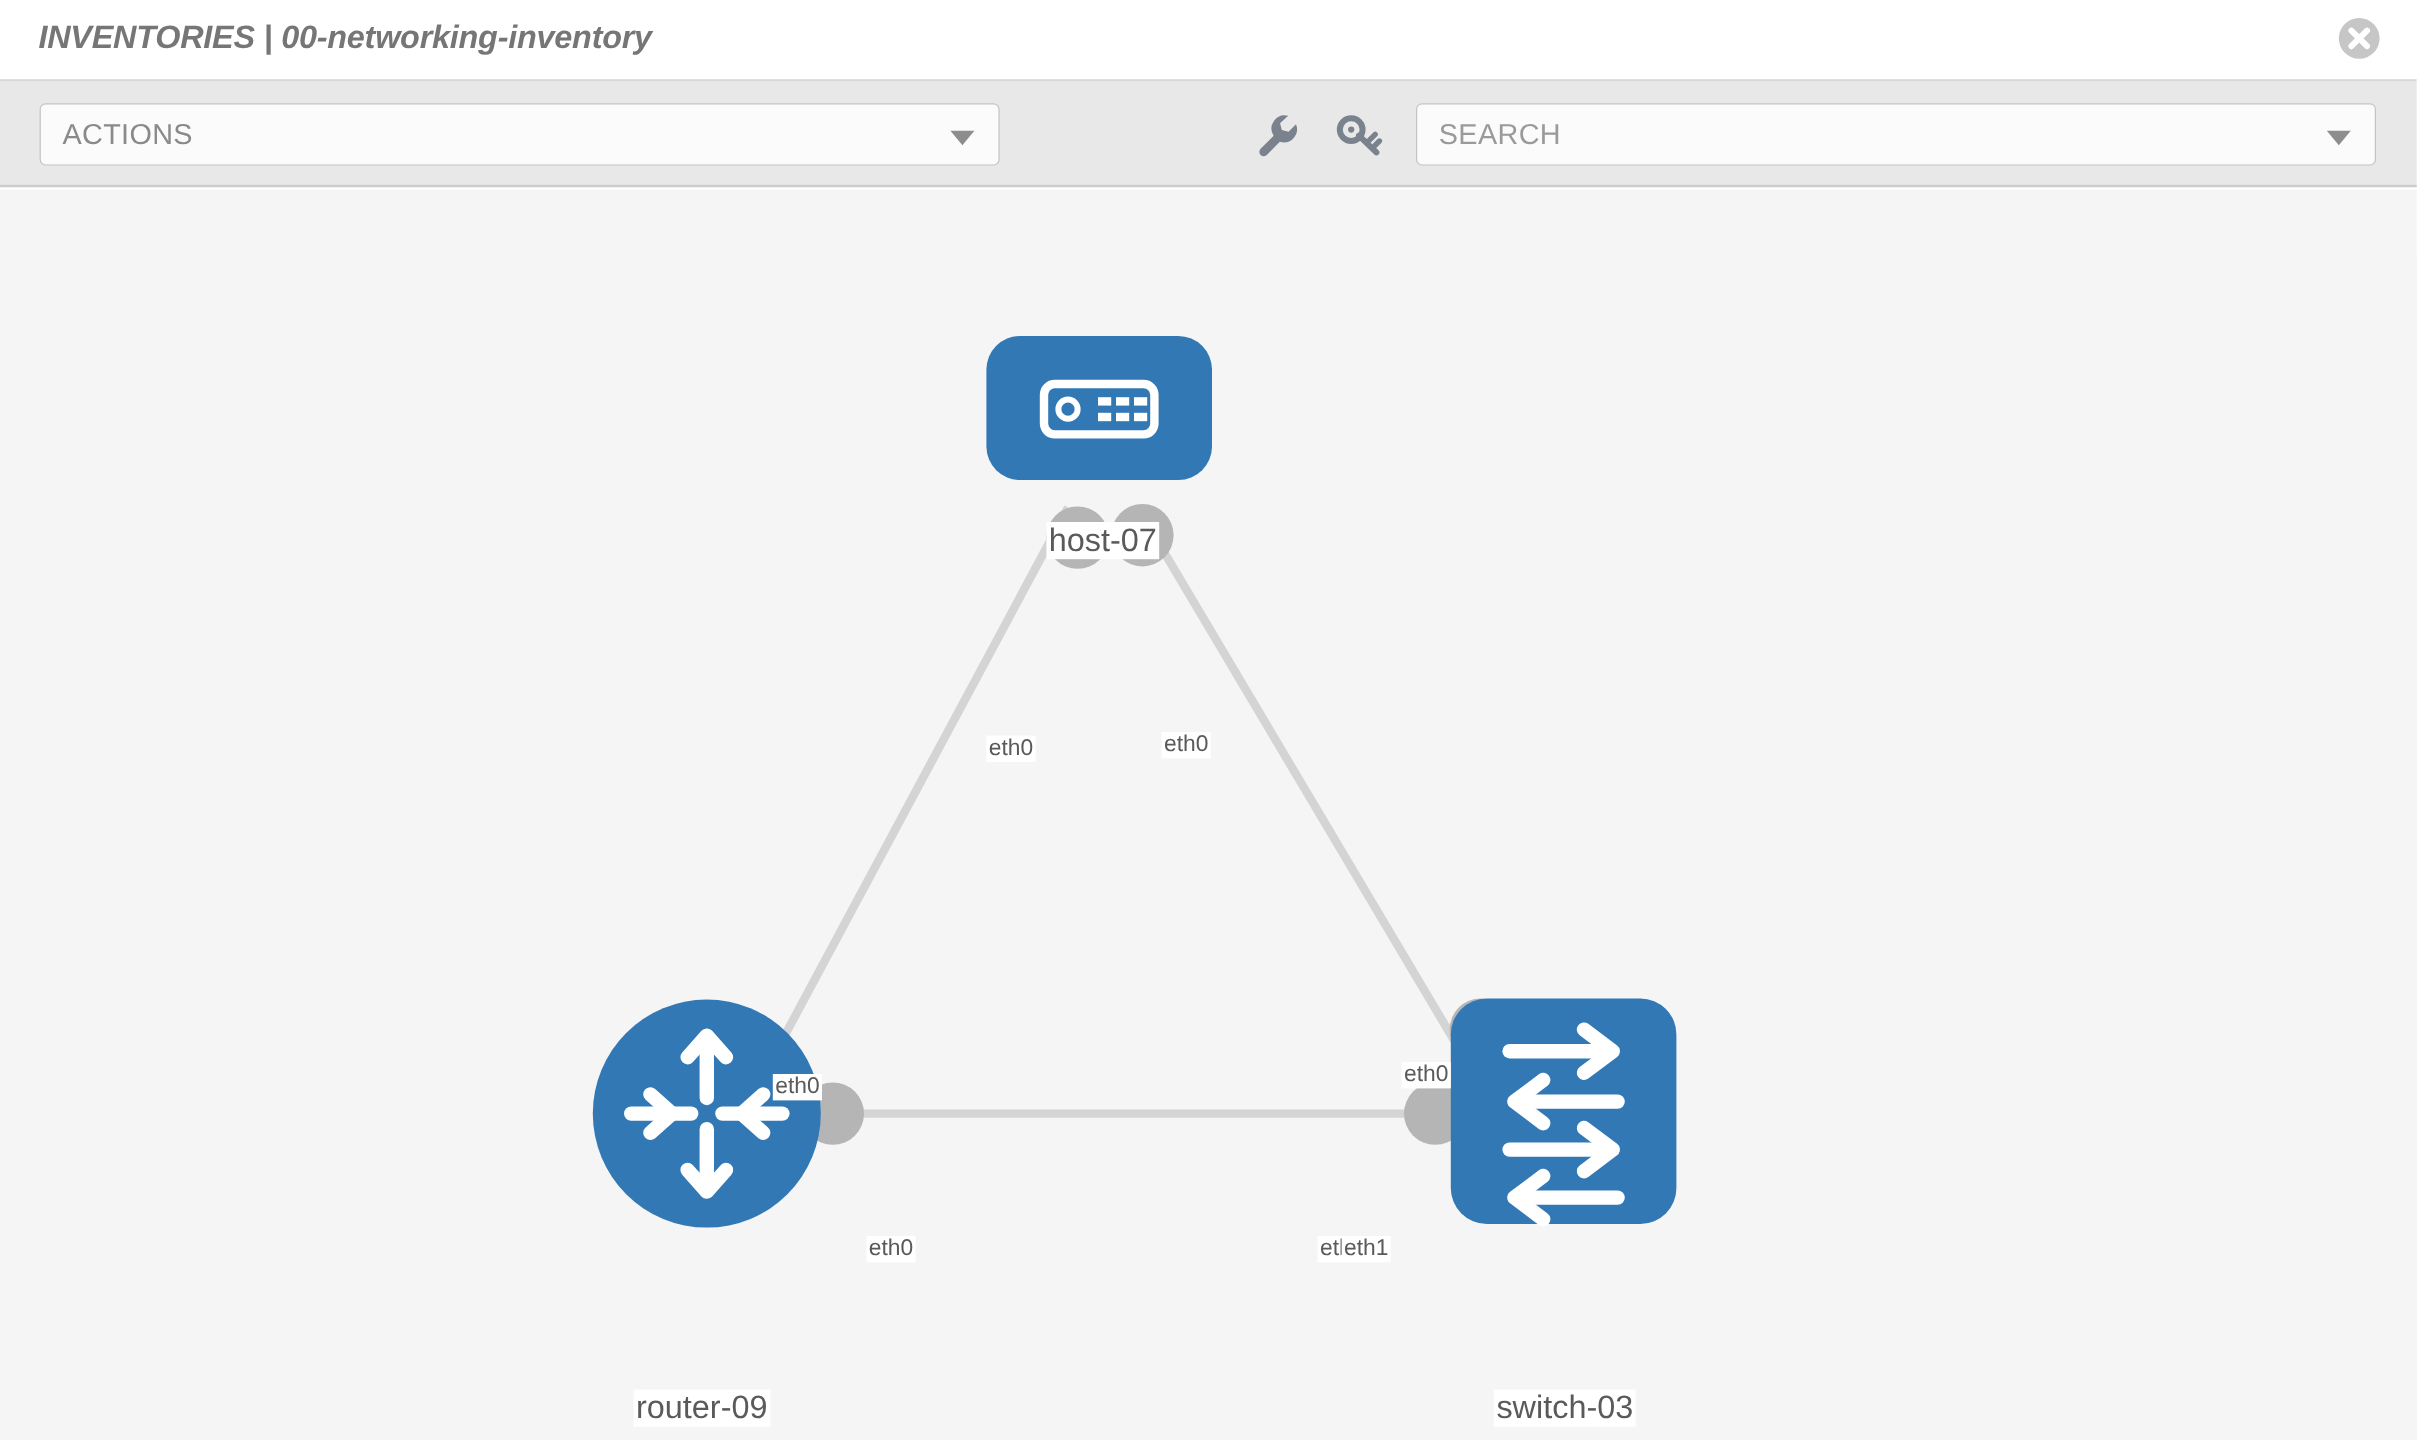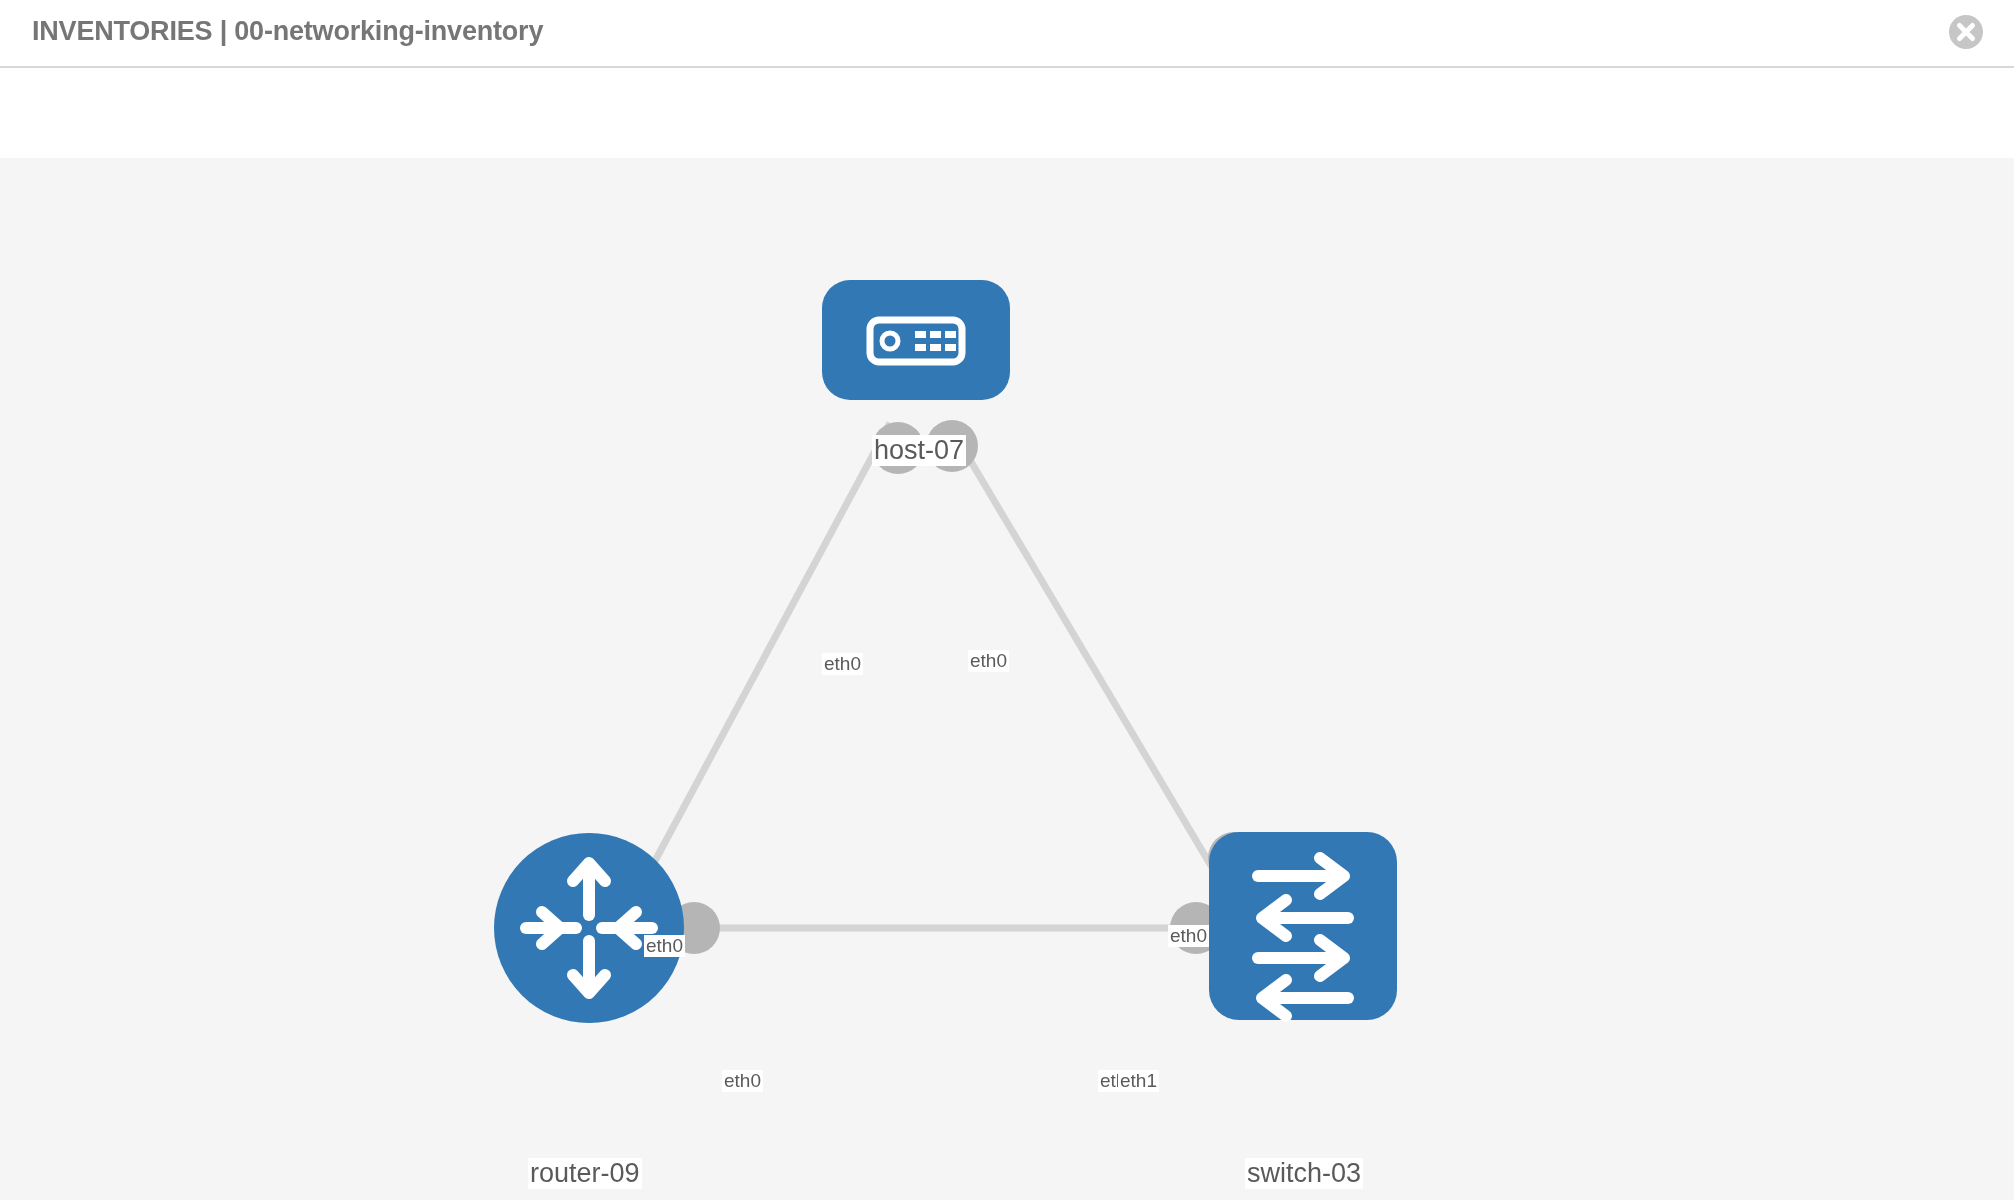--- a/index.html
+++ b/index.html
@@ -27,20 +27,21 @@
     border-bottom: 2px solid #d8d8d8;
   }
   .header-title {
     position: absolute;
     left: 32px; top: 16px;
     font-size: 27px;
     font-weight: bold;
     color: #767676;
     letter-spacing: -0.2px;
     white-space: nowrap;
+    font-style: italic;
   }
   .close-btn {
     position: absolute;
     right: 28px; top: 12px;
     width: 40px; height: 40px;
     cursor: pointer;
   }
 
   
   .toolbar {
@@ -124,39 +125,67 @@
     cursor: pointer;
   }
   .iface-label {
     position: absolute;
     font-size: 19px;
     color: #5a5a5a;
     background: #ffffff;
     white-space: nowrap;
     padding: 0 2px;
     cursor: default;
-    margin-top: 40px;
   }
 </style>
 </head>
 <body>
 
 <div id="app">
 
   <div class="header">
     <div class="header-title">INVENTORIES | 00-networking-inventory</div>
 
     <div class="close-btn">
       <svg width="40" height="40" viewBox="0 0 40 40">
         <circle cx="20" cy="20" r="17" fill="#c6c6c6"></circle>
         <path d="M13.5 13.5 L26.5 26.5 M26.5 13.5 L13.5 26.5" stroke="#ffffff" stroke-width="5" stroke-linecap="round"></path>
       </svg>
     </div>
   </div>
 
+  <div class="toolbar">
+
+    <div class="actions-select">
+      <span class="actions-label">ACTIONS</span>
+      <span class="caret"></span>
+    </div>
+
+    <div class="tool-icon icon-wrench">
+      <svg width="44" height="44" viewBox="0 0 44 44">
+        <path d="M31.5 6.5 a11 11 0 0 0 -12.1 16.6 L8.5 34 a3.6 3.6 0 0 0 5.1 5.1 L24.5 28.2
+                 A11 11 0 0 0 38 13.6 l-6.2 6.2 -5.6 -1.5 -1.5 -5.6 z" fill="#7a828d"></path>
+      </svg>
+    </div>
+
+    <div class="tool-icon icon-key">
+      <svg width="44" height="44" viewBox="0 0 44 44">
+        <circle cx="16" cy="18" r="9.5" fill="none" stroke="#7a828d" stroke-width="5"></circle>
+        <circle cx="16" cy="18" r="2.6" fill="#7a828d"></circle>
+        <path d="M22.5 23 L37 37" stroke="#7a828d" stroke-width="5" stroke-linecap="round"></path>
+        <path d="M31 27 L36 22" stroke="#7a828d" stroke-width="4.5" stroke-linecap="round"></path>
+        <path d="M35.5 31.5 L39.5 27.5" stroke="#7a828d" stroke-width="4.5" stroke-linecap="round"></path>
+      </svg>
+    </div>
+
+    <div class="search-box">
+      <span class="search-label">SEARCH</span>
+      <span class="caret"></span>
+    </div>
+  </div>
 
   <div class="canvas">
 
     <svg class="topology-svg" viewBox="0 0 2014 1042">
 
       <g>
         <line x1="890" y1="265" x2="619" y2="770" stroke="#d4d4d4" stroke-width="7"></line>
         <line x1="948" y1="265" x2="1248" y2="770" stroke="#d4d4d4" stroke-width="7"></line>
         <line x1="625" y1="770" x2="1248" y2="770" stroke="#d4d4d4" stroke-width="7"></line>
       </g>

